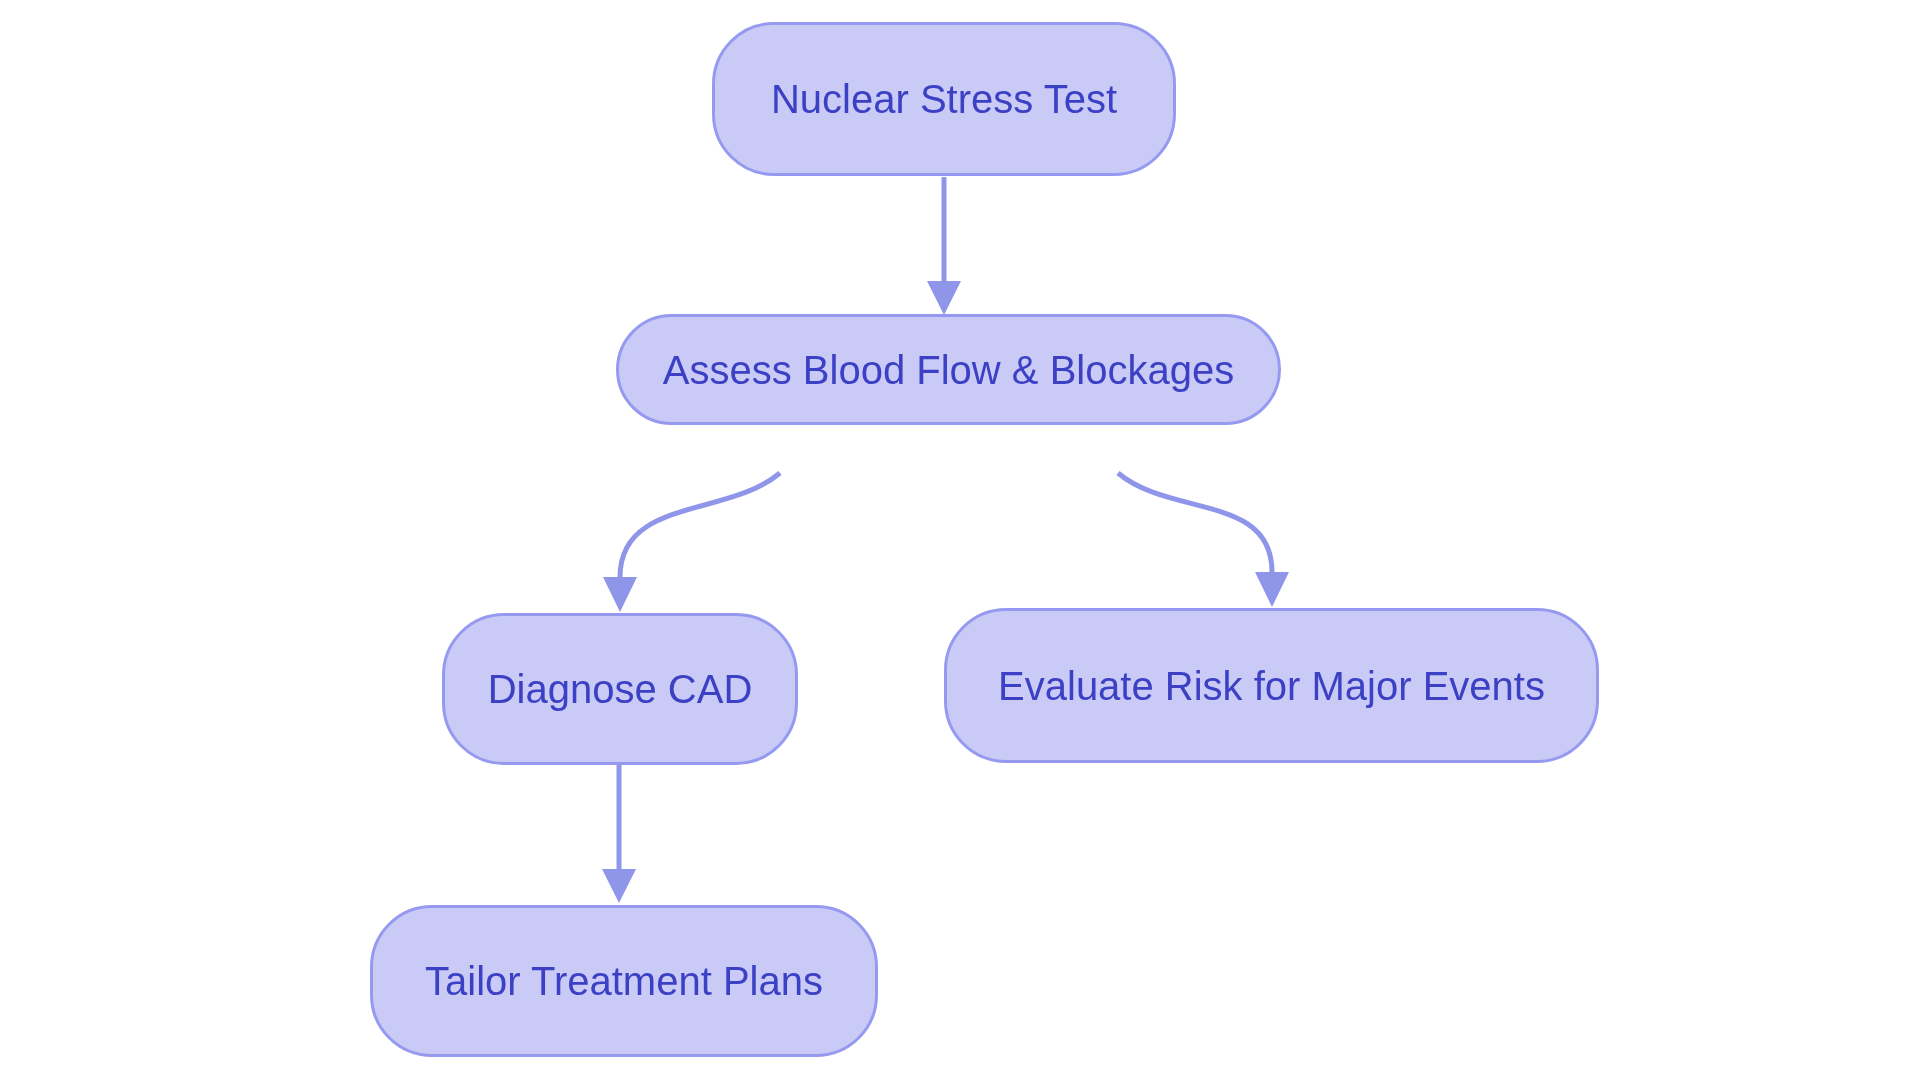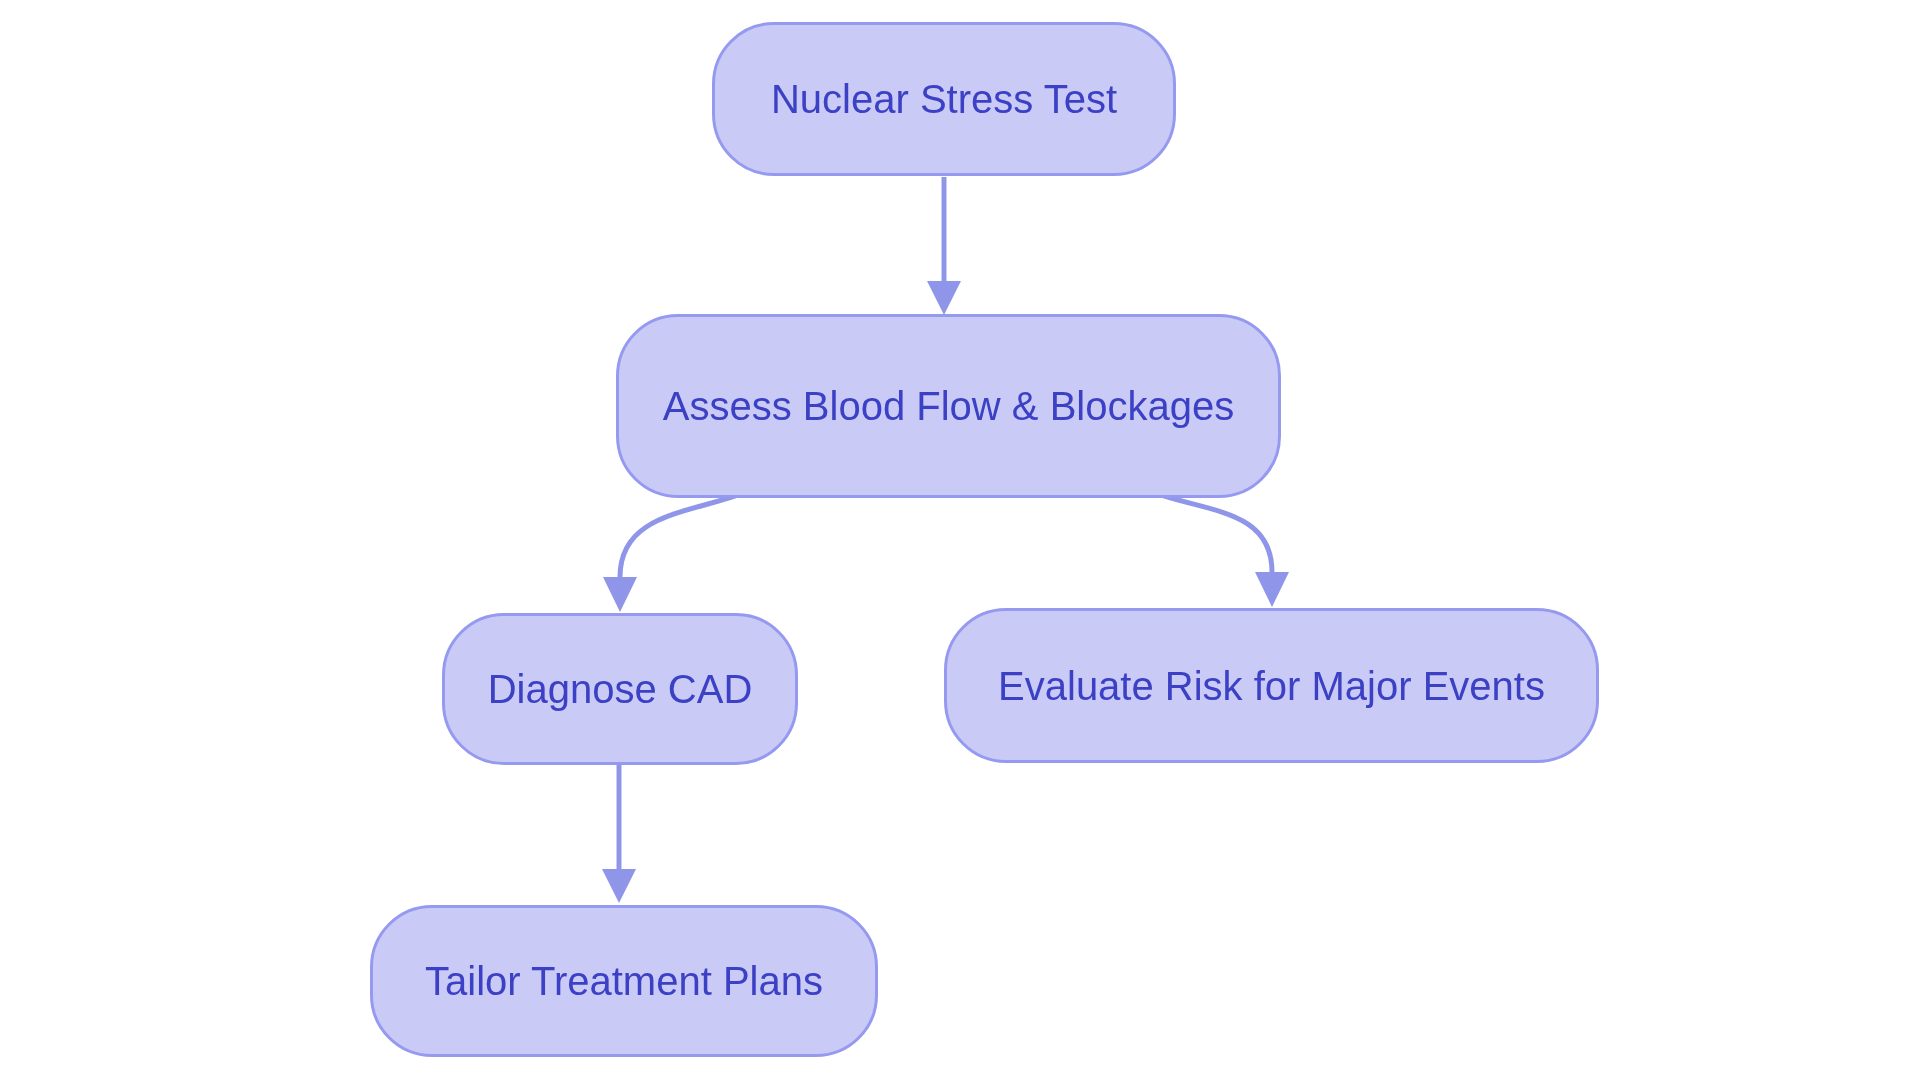--- a/index.html
+++ b/index.html
@@ -84,21 +84,21 @@
     <g>
       <path class="edge-line" d="M 605 764 L 605 869"></path>
       <path class="arrow-head" d="M 605 903 L 588 869 L 622 869 Z"></path>
     </g>
   </svg>
 
   <div class="node" style="left:698px; top:22px; width:464px; height:154px;">
     <span class="node-label">Nuclear Stress Test</span>
   </div>
 
-  <div class="node" style="left:602px; top:314px; width:665px; height:184px;">
+  <div class="node" style="left:602px; top:314px; width:665px; height:111px;">
     <span class="node-label">Assess Blood Flow &amp; Blockages</span>
   </div>
 
   <div class="node" style="left:428px; top:613px; width:356px; height:152px;text-align:center;">
     <span class="node-label">Diagnose CAD</span>
   </div>
 
   <div class="node" style="left:930px; top:608px; width:655px; height:155px;">
     <span class="node-label">Evaluate Risk for Major Events</span>
   </div>

